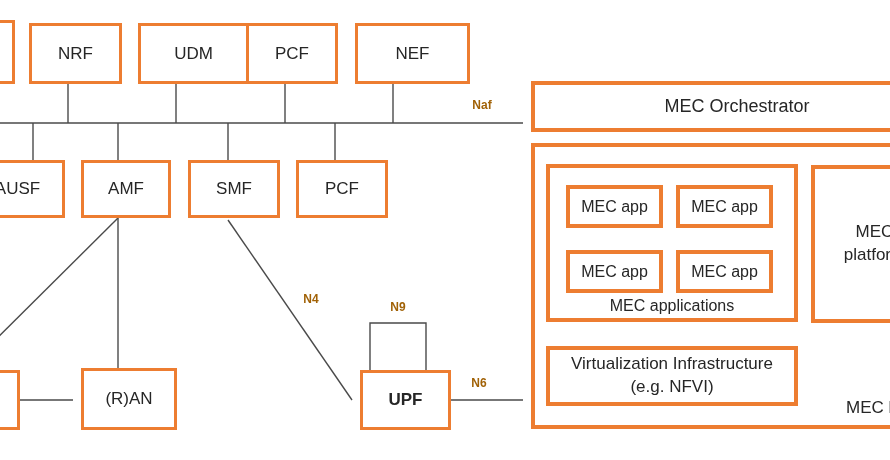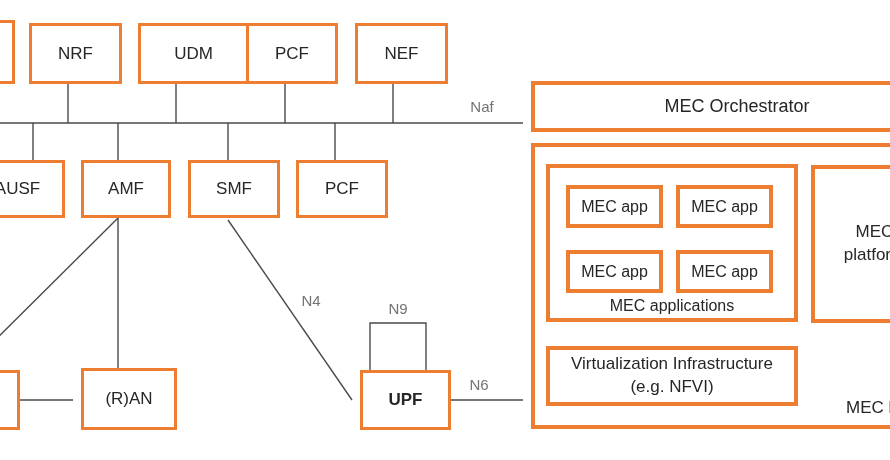--- a/index.html
+++ b/index.html
@@ -8,21 +8,21 @@
     background:#ffffff; font-family:"Liberation Sans", sans-serif; color:#262626;
   }
   #wires { position:absolute; left:0; top:0; width:890px; height:460px; }
   .box {
     position:absolute; box-sizing:border-box; background:#ffffff;
     border:3px solid #ED7D31; display:flex; align-items:center; justify-content:center;
     font-size:17px; color:#262626; text-align:center;margin-left:8px;
   }
   .mecbox { border-width:4px; }
   .iface {
-    position:absolute; font-weight:normal; font-size:15px; color:#737373;
+    position:absolute; font-weight:bold; font-size:12px; color:#a16207;
     text-align:center; white-space:nowrap;
   }
   .apps-label {
     position:absolute; left:0; right:0; bottom:3px; text-align:center;
     font-size:16px; color:#262626;
   }
   .host-label {
     position:absolute; left:846px; top:398px; font-size:17px;
     color:#262626; white-space:nowrap;
   }
@@ -55,21 +55,21 @@
   <div class="box" style="left:-75px; top:20px; width:82px; height:64px;"></div>
   <div class="box" style="left:21px; top:23px; width:93px; height:61px;">
       <span>NRF</span>
     </div>
   <div class="box" style="left:130px; top:23px; width:111px; height:61px;">
       <span>UDM</span>
     </div>
   <div class="box" style="left:238px; top:23px; width:92px; height:61px;">
       <span>PCF</span>
     </div>
-  <div class="box" style="left:347px; top:23px; width:93px; height:61px;">
+  <div class="box" style="left:347px; top:23px; width:115px; height:61px;">
       <span>NEF</span>
     </div>
 
   <div class="box" style="left:-38px; top:160px; width:95px; height:58px;">
       <span>AUSF</span>
     </div>
   <div class="box" style="left:180px; top:160px; width:92px; height:58px;">
       <span>SMF</span>
     </div>
   <div class="box" style="left:73px; top:160px; width:90px; height:58px;">

